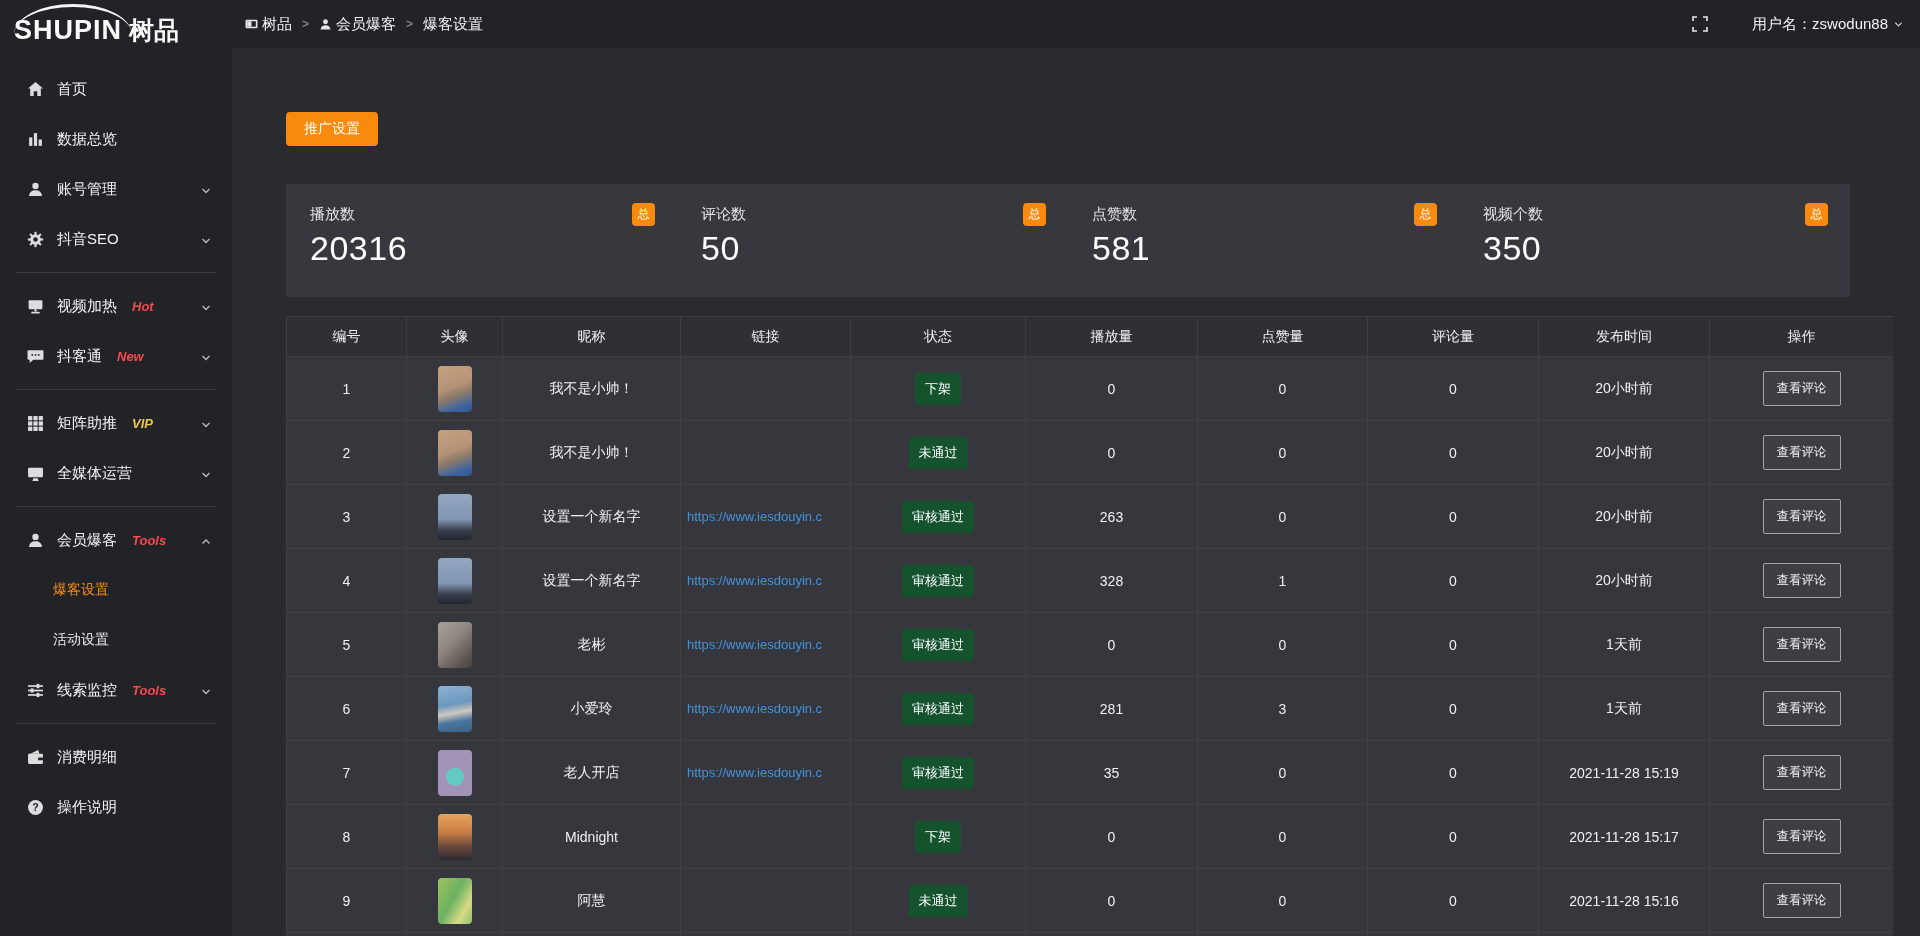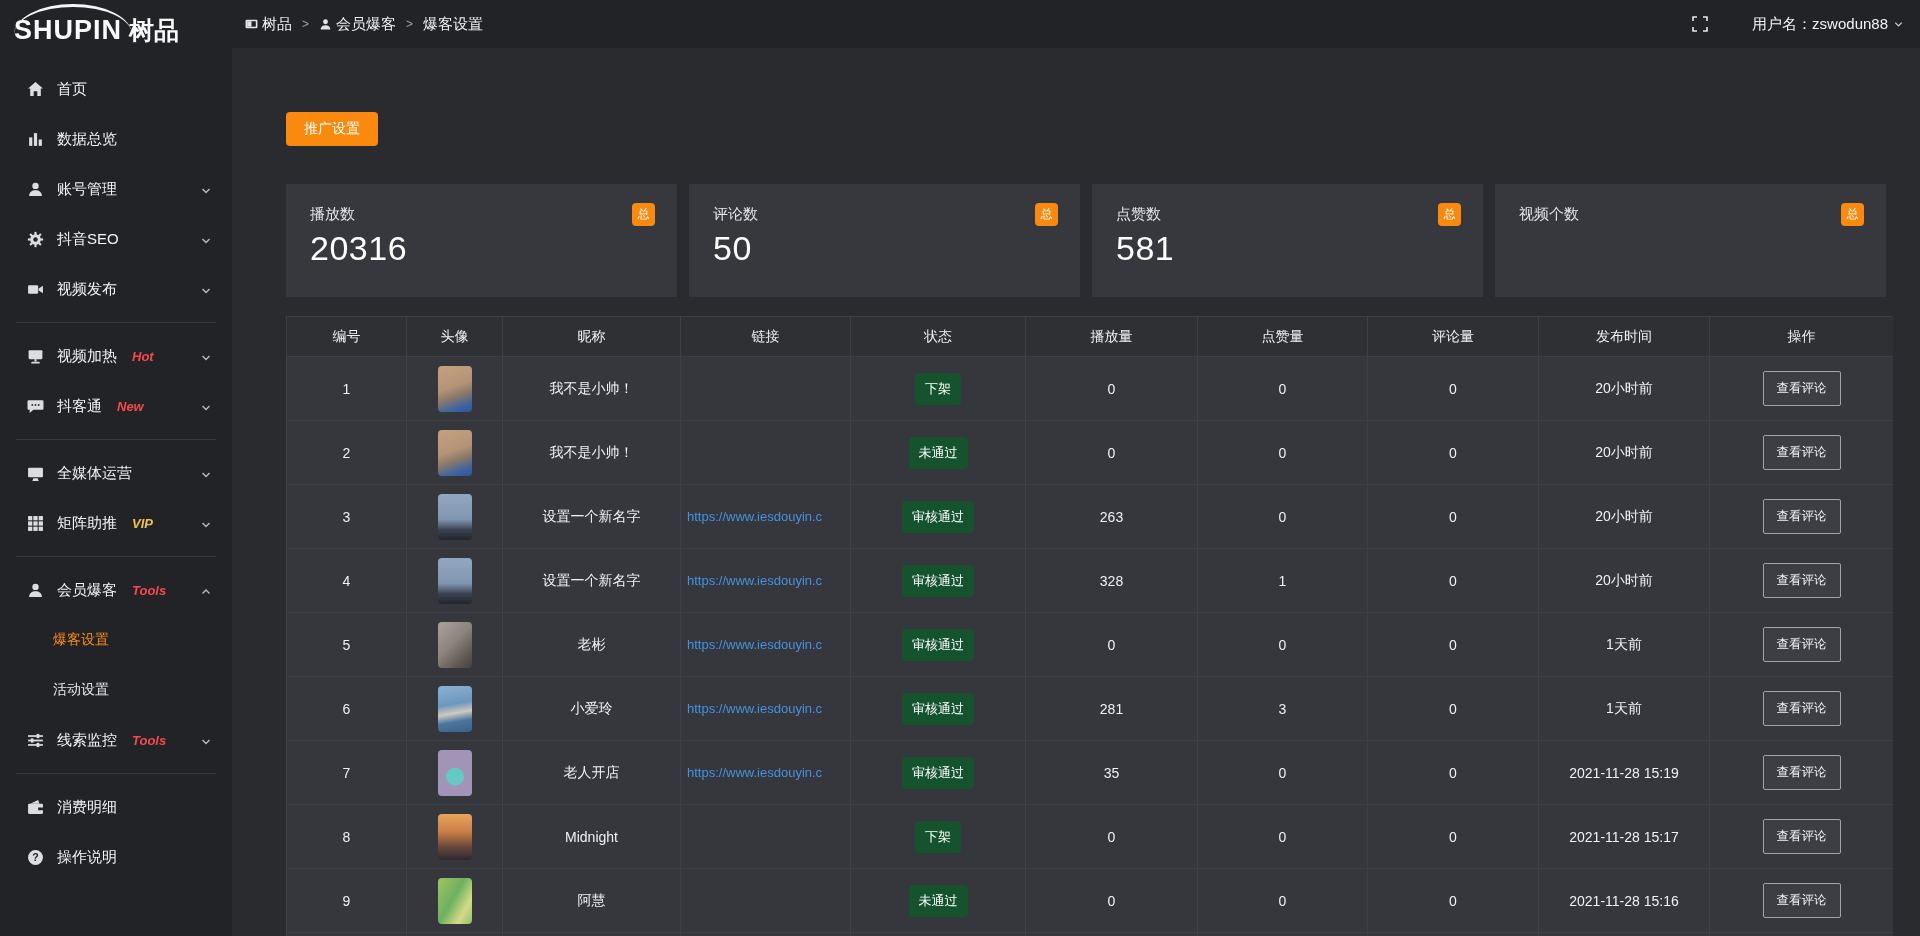--- a/index.html
+++ b/index.html
@@ -34,21 +34,21 @@
   .topbar-right { margin-left:auto; display:flex; align-items:center; gap:24px; }
   .fs-btn { display:inline-flex; color:#e6e7e9; cursor:pointer; }
   .user-box { display:flex; align-items:center; font-size:15px; color:#f2f3f4; cursor:pointer;margin-left:20px; }
   .user-chevron { margin-left:5px; color:#cfd0d3; }
 
   
   .main { position:absolute; left:232px; top:60px; width:1688px; height:888px; padding:52px 27px 10px 54px; }
   .promo-btn { display:inline-block; background:#f98a0e; color:#fff; font-size:14px;
                padding:8px 18px; border:none; border-radius:4px; cursor:pointer;
                font-family:inherit; }
-  .stats { display:flex; gap:12px; margin-top:38px; }
+  .stats { display:flex; margin-top:38px; }
   .stat-card { position:relative; width:391px; height:113px; background:#36383d; padding:21px 24px; }
   .stat-label { font-size:15px; font-weight:500; color:#e4e5e7; }
   .stat-value { font-size:34px; color:#fdfdfd; margin-top:5px; letter-spacing:0.5px; }
   .stat-badge { position:absolute; top:19px; right:22px; width:23px; height:23px; background:#f98a0e;
                 color:#fff; font-size:12px; border-radius:4px; display:flex; align-items:center; justify-content:center; }
 
   
   .table-wrap { margin-top:19px; width:1607px; height:634px; overflow:hidden; }
   table { border-collapse:collapse; table-layout:fixed; width:1607px; background:#35373c; }
   th { height:40px; background:#2e3034; font-size:14px; font-weight:normal; color:#eef0f1;
@@ -128,32 +128,20 @@
             </g>
             <circle cx="8" cy="8" r="2.1" fill="#222327"></circle>
           </svg>
         </span>
       <span class="sb-label">抖音SEO</span>
       <span class="sb-chevron"><svg width="12" height="12" viewBox="0 0 12 12">
             <polyline points="2.5,4 6,7.5 9.5,4" fill="none" stroke="currentColor" stroke-width="1.4"></polyline>
           </svg></span>
     </div>
 
-    <div class="sb-item">
-      <span class="sb-ic">
-          <svg width="17" height="17" viewBox="0 0 16 16" fill="currentColor">
-            <rect x="1" y="4" width="9.5" height="8" rx="1.2"></rect>
-            <path d="M11 7l4-2.6v7.2L11 9z"></path>
-          </svg>
-        </span>
-      <span class="sb-label">视频发布</span>
-      <span class="sb-chevron"><svg width="12" height="12" viewBox="0 0 12 12">
-            <polyline points="2.5,4 6,7.5 9.5,4" fill="none" stroke="currentColor" stroke-width="1.4"></polyline>
-          </svg></span>
-    </div>
 
     <div class="sb-divider"></div>
 
     <div class="sb-item">
       <span class="sb-ic">
           <svg width="17" height="17" viewBox="0 0 16 16" fill="currentColor">
             <rect x="1.5" y="2" width="13" height="8.5" rx="1"></rect>
             <rect x="7" y="10.5" width="2" height="2.2"></rect>
             <rect x="4" y="13" width="8" height="1.6" rx="0.8"></rect>
           </svg>
@@ -177,52 +165,52 @@
           </svg>
         </span>
       <span class="sb-label">抖客通</span>
       <span class="sb-tag tag-red">New</span>
       <span class="sb-chevron"><svg width="12" height="12" viewBox="0 0 12 12">
             <polyline points="2.5,4 6,7.5 9.5,4" fill="none" stroke="currentColor" stroke-width="1.4"></polyline>
           </svg></span>
     </div>
 
     <div class="sb-divider"></div>
-
-    <div class="sb-item">
-      <span class="sb-ic">
-          <svg width="17" height="17" viewBox="0 0 16 16" fill="currentColor">
-            <rect x="1" y="2.5" width="14" height="9" rx="1"></rect>
-            <path d="M6 12.5h4l1 2.5H5z"></path>
-          </svg>
-        </span>
-      <span class="sb-label">全媒体运营</span>
-      <span class="sb-chevron"><svg width="12" height="12" viewBox="0 0 12 12">
-            <polyline points="2.5,4 6,7.5 9.5,4" fill="none" stroke="currentColor" stroke-width="1.4"></polyline>
-          </svg></span>
-    </div>
 
     <div class="sb-item">
       <span class="sb-ic">
           <svg width="17" height="17" viewBox="0 0 16 16" fill="currentColor">
             <g>
               <rect x="1" y="1" width="4" height="4"></rect>
               <rect x="6" y="1" width="4" height="4"></rect>
               <rect x="11" y="1" width="4" height="4"></rect>
               <rect x="1" y="6" width="4" height="4"></rect>
               <rect x="6" y="6" width="4" height="4"></rect>
               <rect x="11" y="6" width="4" height="4"></rect>
               <rect x="1" y="11" width="4" height="4"></rect>
               <rect x="6" y="11" width="4" height="4"></rect>
               <rect x="11" y="11" width="4" height="4"></rect>
             </g>
           </svg>
         </span>
       <span class="sb-label">矩阵助推</span>
       <span class="sb-tag tag-gold">VIP</span>
+      <span class="sb-chevron"><svg width="12" height="12" viewBox="0 0 12 12">
+            <polyline points="2.5,4 6,7.5 9.5,4" fill="none" stroke="currentColor" stroke-width="1.4"></polyline>
+          </svg></span>
+    </div>
+
+    <div class="sb-item">
+      <span class="sb-ic">
+          <svg width="17" height="17" viewBox="0 0 16 16" fill="currentColor">
+            <rect x="1" y="2.5" width="14" height="9" rx="1"></rect>
+            <path d="M6 12.5h4l1 2.5H5z"></path>
+          </svg>
+        </span>
+      <span class="sb-label">全媒体运营</span>
       <span class="sb-chevron"><svg width="12" height="12" viewBox="0 0 12 12">
             <polyline points="2.5,4 6,7.5 9.5,4" fill="none" stroke="currentColor" stroke-width="1.4"></polyline>
           </svg></span>
     </div>
 
     <div class="sb-divider"></div>
 
     <div class="sb-item">
       <span class="sb-ic">
           <svg width="17" height="17" viewBox="0 0 16 16" fill="currentColor">
@@ -342,20 +330,21 @@
       <div class="stat-value">50</div>
       <span class="stat-badge">总</span>
     </div>
     <div class="stat-card">
       <div class="stat-label">点赞数</div>
       <div class="stat-value">581</div>
       <span class="stat-badge">总</span>
     </div>
     <div class="stat-card">
       <div class="stat-label">视频个数</div>
+      <div class="stat-value">350</div>
       <span class="stat-badge">总</span>
     </div>
   </div>
 
   <div class="table-wrap">
     <table>
       <colgroup>
         <col style="width:120px">
           <col style="width:96px">
           <col style="width:178px">

